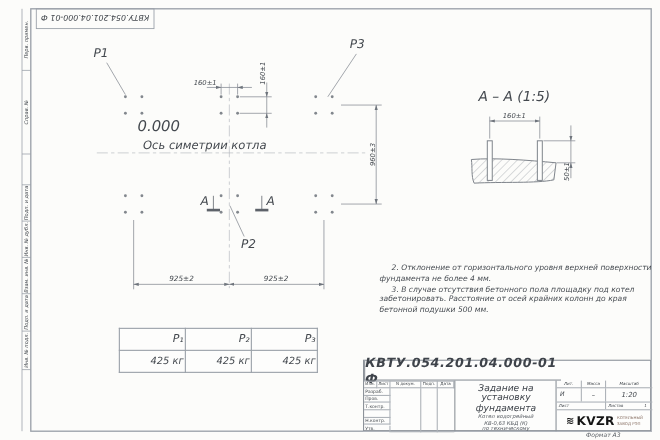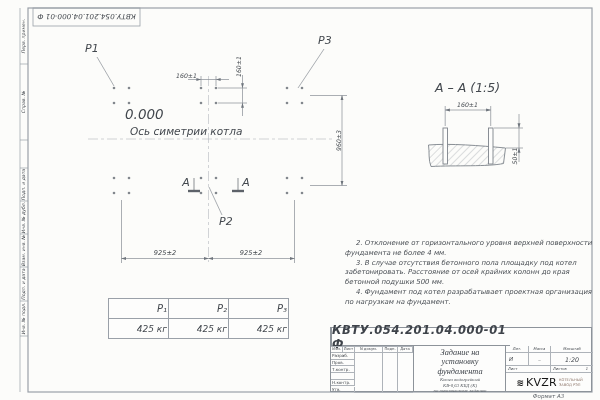--- a/index.html
+++ b/index.html
@@ -10,34 +10,34 @@
   #notes{left:345px;top:239px;width:249px;font-size:6.9px;font-style:italic;line-height:1.42;color:#474c52;}
   #notes .note{text-indent:11px;}
   
   #load-table{left:108px;top:298px;border-collapse:collapse;}
   #load-table td{border:1px solid #9aa0a8;width:57px;height:17px;text-align:right;font-style:italic;background:#fdfdfc;}
   #load-table .hd{font-size:10px;}
   #load-table .vl{font-size:9px;}
   
   #tb{left:330px;top:327px;width:262px;height:65px;border:1px solid #8d939a;box-sizing:border-box;background:#fdfdfc;}
   #tb *{box-sizing:border-box;}
-  .cell{position:absolute;border-color:#aeb3b9;font-style:italic;color:#4a4f55;overflow:hidden;font-family:Liberation Serif, serif;}
+  .cell{position:absolute;border-color:#aeb3b9;font-style:italic;color:#4a4f55;overflow:hidden;}
   #tb-number{left:82px;top:0;width:179px;height:18px;border-left:1px solid #8d939a;border-bottom:1px solid #8d939a;
      display:flex;align-items:center;justify-content:center;font-size:11.5px;font-style:italic;font-weight:600;letter-spacing:.6px;color:#3e434a;}
   .hrow{height:7px;font-size:3.7px;display:flex;align-items:center;justify-content:center;border-right:1px solid #aeb3b9;border-bottom:1px solid #aeb3b9;position:absolute;}
   .rlabel{font-size:4.1px;display:flex;align-items:center;padding-left:1px;border-right:1px solid #aeb3b9;border-bottom:1px solid #aeb3b9;position:absolute;height:6.7px;}
   .ecell{border-right:1px solid #aeb3b9;border-bottom:1px solid #aeb3b9;position:absolute;height:6.7px;}
   #tb-title-cell{left:82px;top:18px;width:93px;height:46px;border-left:1px solid #8d939a;text-align:center;}
   #tb-title{width:58px;margin:2px auto 0;font-size:8.3px;font-style:italic;line-height:1.12;color:#3e434a;}
   #tb-sub{width:64px;margin:1px auto 0;font-size:4.8px;font-style:italic;line-height:1.2;color:#565b61;}
   #tb-right{left:174px;top:18px;width:87px;height:46px;border-left:1px solid #8d939a;position:absolute;}
   .rr{position:absolute;border-color:#aeb3b9;font-style:italic;}
   #logo-row{position:absolute;left:0;top:26px;width:87px;height:20px;border-top:1px solid #aeb3b9;display:flex;align-items:center;justify-content:center;gap:2px;}
   #logo-mark{font-size:9px;color:#141414;font-weight:700;}
-  #logo-text{font-size:11px;font-weight:400;letter-spacing:.3px;color:#141414;}
+  #logo-text{font-size:11px;font-weight:700;letter-spacing:.3px;color:#141414;}
   #logo-desc{font-size:3.6px;line-height:1.25;color:#8c7468;text-align:left;}
   #format-label{left:505px;top:393px;width:87px;text-align:center;font-size:5.5px;font-style:italic;color:#5a5f65;}
 </style>
 </head>
 <body>
 
 <svg class="abs" width="600" height="400" viewBox="0 0 600 400" style="left:0;top:0;">
   <defs>
     <marker id="arw" viewBox="0 0 10 10" refX="9.5" refY="5" markerWidth="7" markerHeight="7" orient="auto-start-reverse">
       <polygon points="0,2 10,5 0,8" fill="#6e747c"></polygon>
@@ -193,21 +193,20 @@
       <line x1="519" y1="162" x2="519" y2="148" marker-end="url(#arw)"></line>
       <line x1="519" y1="128" x2="519" y2="148"></line>
     </g>
     <text x="517" y="156" text-anchor="middle" font-size="6.2" font-style="italic" transform="rotate(-90 517 156)">50±1</text>
   </g>
 </svg>
 
 <div id="notes" class="abs">
   <div class="note">2. Отклонение от горизонтального уровня верхней поверхности фундамента не более 4 мм.</div>
   <div class="note">3. В случае отсутствия бетонного пола площадку под котел забетонировать. Расстояние от осей крайних колонн до края бетонной подушки 500 мм.</div>
-  <div class="note">4. Фундамент под котел разрабатывает проектная организация по нагрузкам на фундамент.</div>
 </div>
 
 <table id="load-table" class="abs">
   <tbody>
       <tr>
     <td class="hd">Р₁</td>
     <td class="hd">Р₂</td>
     <td class="hd">Р₃</td>
   </tr>
   <tr>

